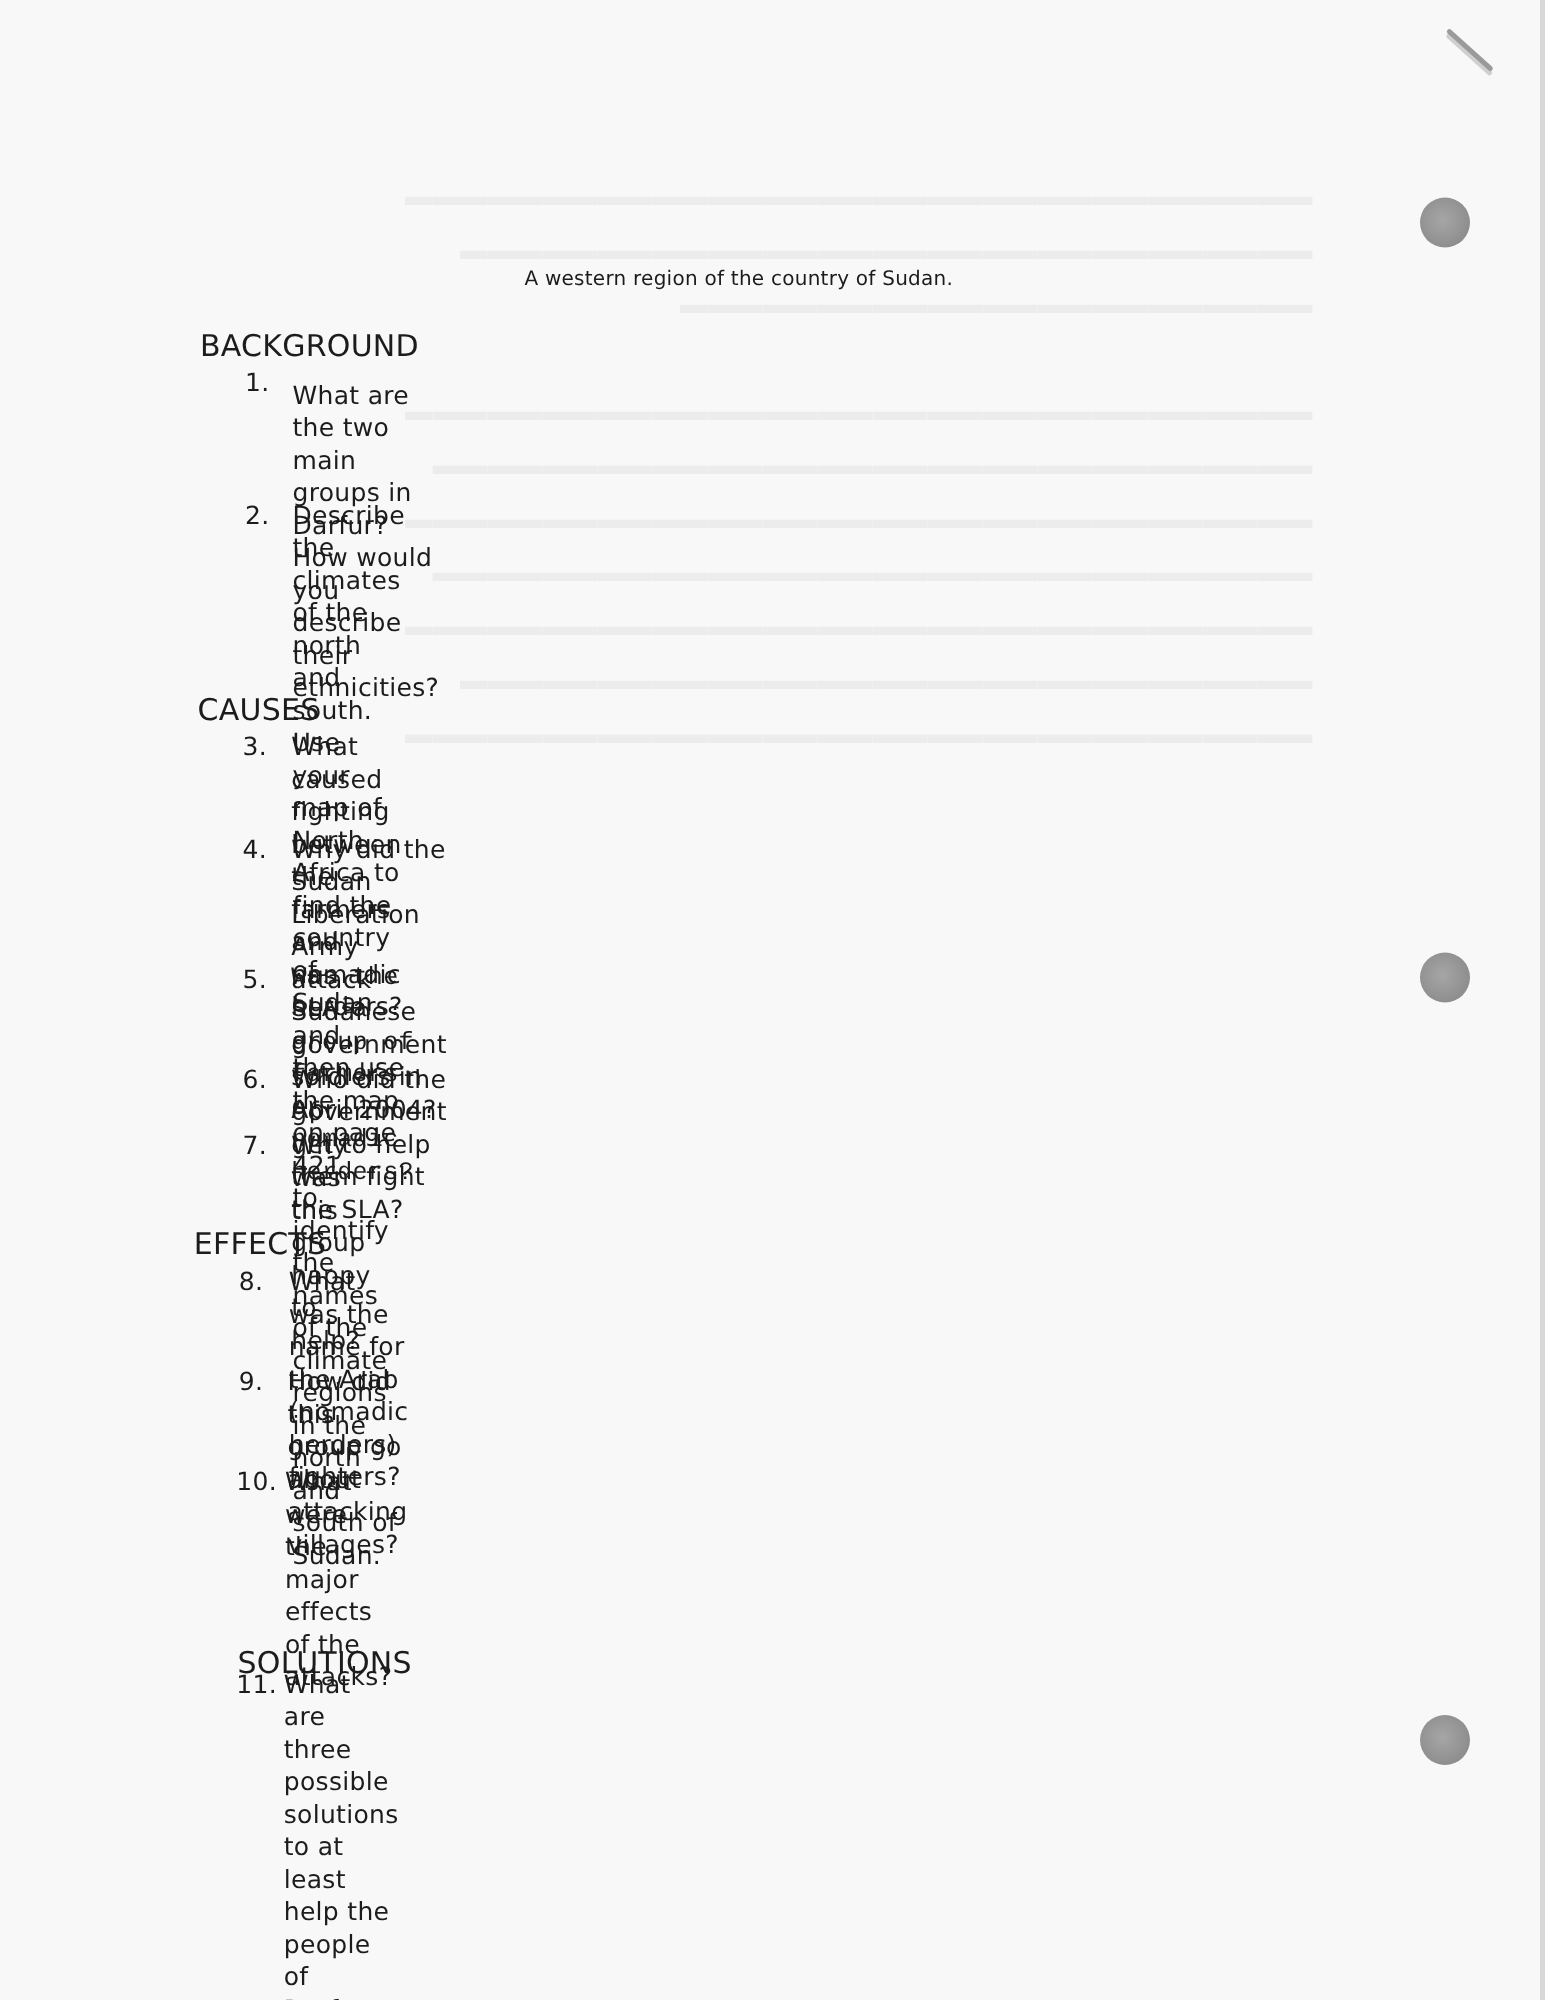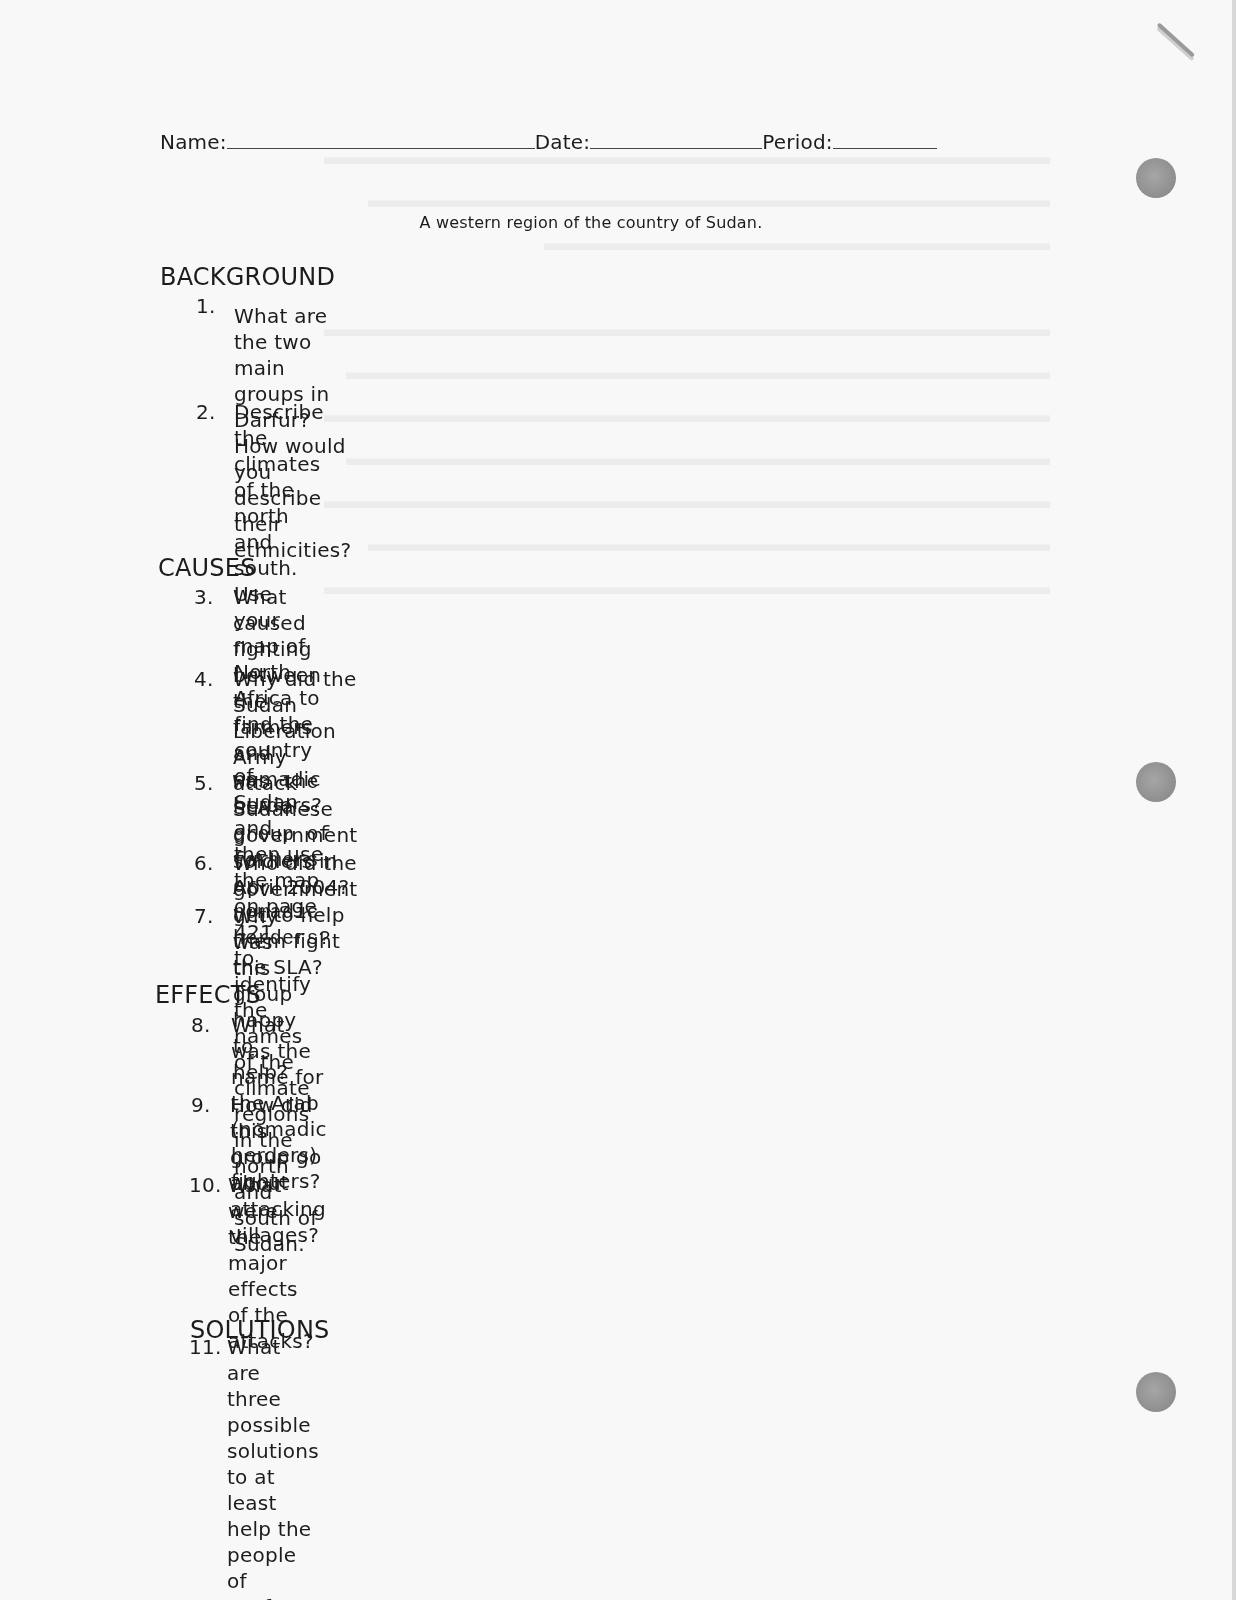--- a/index.html
+++ b/index.html
@@ -52,28 +52,20 @@
 ▬▬▬▬▬▬▬▬▬▬▬▬▬▬▬▬▬▬▬▬▬▬▬▬▬▬▬▬▬▬▬▬
 ▬▬▬▬▬▬▬▬▬▬▬▬▬▬▬▬▬▬▬▬▬▬▬▬▬▬▬▬▬▬▬▬▬
 ▬▬▬▬▬▬▬▬▬▬▬▬▬▬▬▬▬▬▬▬▬▬▬▬▬▬▬▬▬▬▬
 ▬▬▬▬▬▬▬▬▬▬▬▬▬▬▬▬▬▬▬▬▬▬▬▬▬▬▬▬▬▬▬▬▬</div>
 
   <div class="staple"></div>
   <div class="hole" style="left:1136px; top:158px;"></div>
   <div class="hole" style="left:1136px; top:762px;"></div>
   <div class="hole" style="left:1136px; top:1372px;"></div>
 
-  <div class="abs header-line">
-    <span>Name:</span>
-    <span class="blank" style="width:308px;"></span>
-    <span>Date:</span>
-    <span class="blank" style="width:172px;"></span>
-    <span>Period:</span>
-    <span class="blank" style="width:104px;"></span>
-  </div>
 
   <div class="abs subtitle">A western region of the country of Sudan.</div>
 
   <div class="abs section" style="left:160px; top:263px;">BACKGROUND</div>
   <div class="abs q" style="left:196px; top:293px;">
     <span class="num">1.</span>
     <span class="txt" style="left:38px;margin-top:10px;">What are the two main groups in Darfur?  How would you describe
 their ethnicities?</span>
   </div>
   <div class="abs q" style="left:196px; top:399px;">

